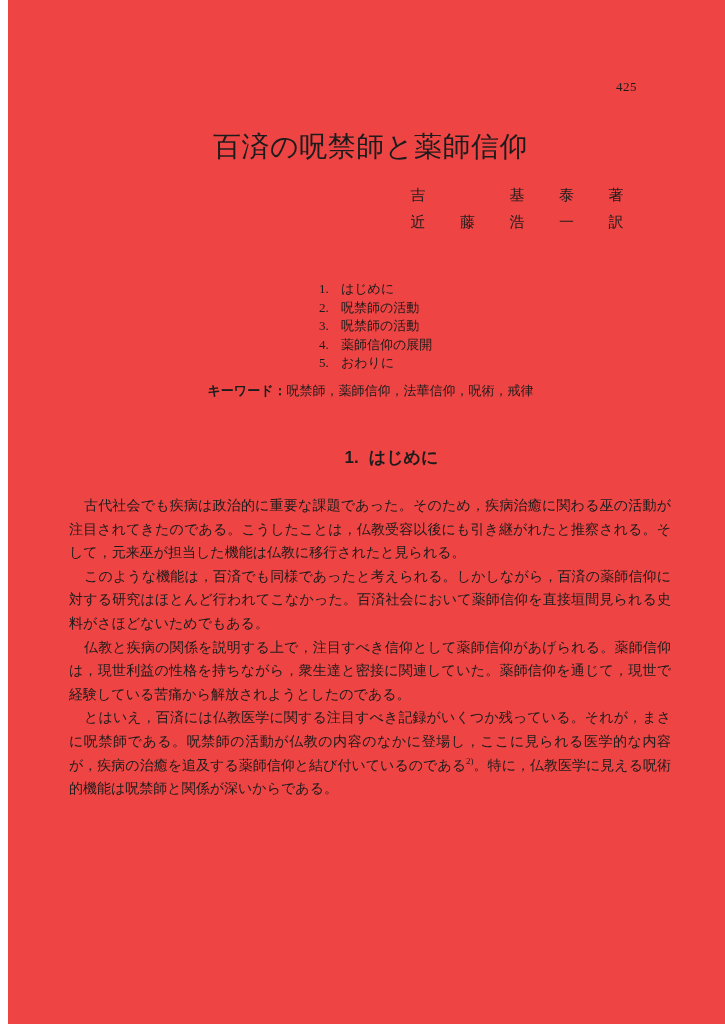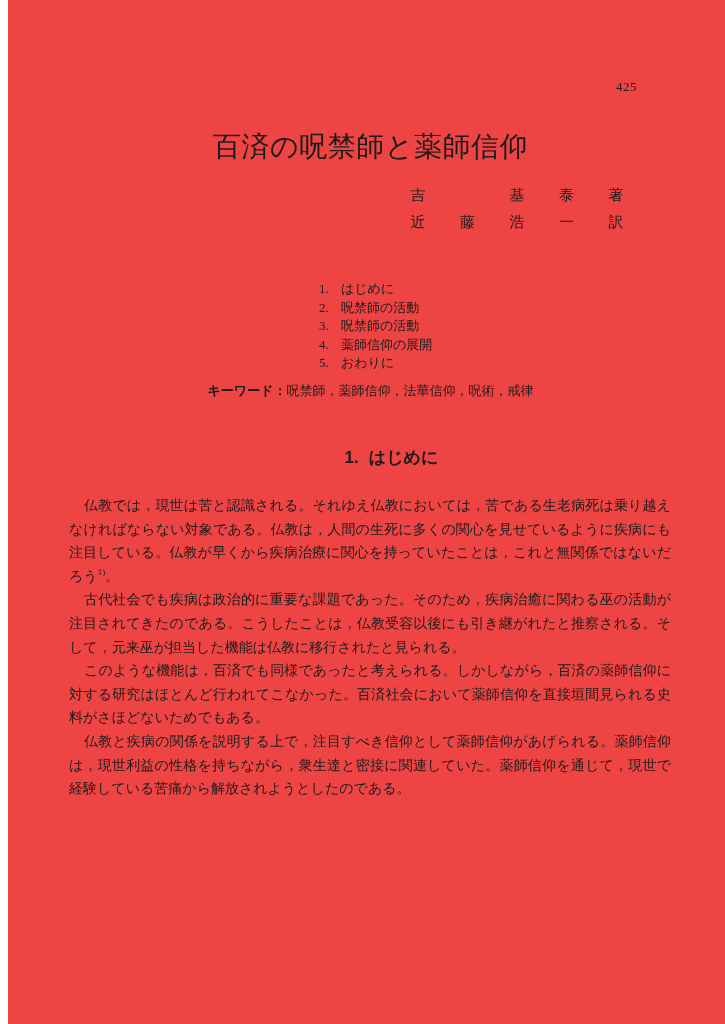--- a/index.html
+++ b/index.html
@@ -174,19 +174,19 @@
 
   <div class="keywords">
     <span class="kw-label">キーワード：</span><span class="kw-text">呪禁師，薬師信仰，法華信仰，呪術，戒律</span>
   </div>
 
   <h2 class="section-heading">
     <span class="section-num">1.</span><span>はじめに</span>
   </h2>
 
   <div class="body-text">
-    <p><span>仏教では，現世は苦と認識される。それゆえ仏教においては，苦である生老病死は乗り越えなければならない対象である。仏教は，人間の生死に多くの関心を見せているように疾病にも注目している。仏教が早くから疾病治療に関心を持っていたことは，これと無関係ではないだろう</span><sup>1)</sup><span>。</span></p>
     <p>古代社会でも疾病は政治的に重要な課題であった。そのため，疾病治癒に関わる巫の活動が注目されてきたのである。こうしたことは，仏教受容以後にも引き継がれたと推察される。そして，元来巫が担当した機能は仏教に移行されたと見られる。</p>
     <p>このような機能は，百済でも同様であったと考えられる。しかしながら，百済の薬師信仰に対する研究はほとんど行われてこなかった。百済社会において薬師信仰を直接垣間見られる史料がさほどないためでもある。</p>
     <p>仏教と疾病の関係を説明する上で，注目すべき信仰として薬師信仰があげられる。薬師信仰は，現世利益の性格を持ちながら，衆生達と密接に関連していた。薬師信仰を通じて，現世で経験している苦痛から解放されようとしたのである。</p>
+    <p><span>とはいえ，百済には仏教医学に関する注目すべき記録がいくつか残っている。それが，まさに呪禁師である。呪禁師の活動が仏教の内容のなかに登場し，ここに見られる医学的な内容が，疾病の治癒を追及する薬師信仰と結び付いているのである</span><sup>2)</sup><span>。特に，仏教医学に見える呪術的機能は呪禁師と関係が深いからである。</span></p>
   </div>
 
 </div>
 
 </body></html>

